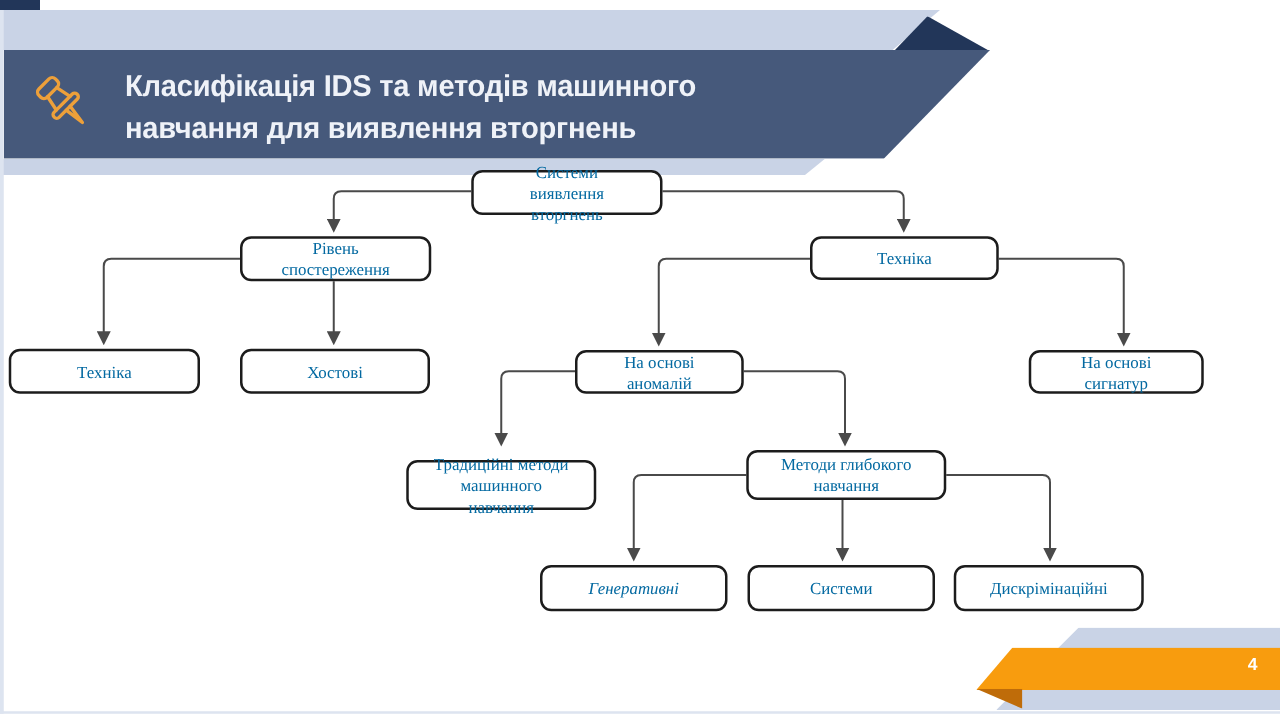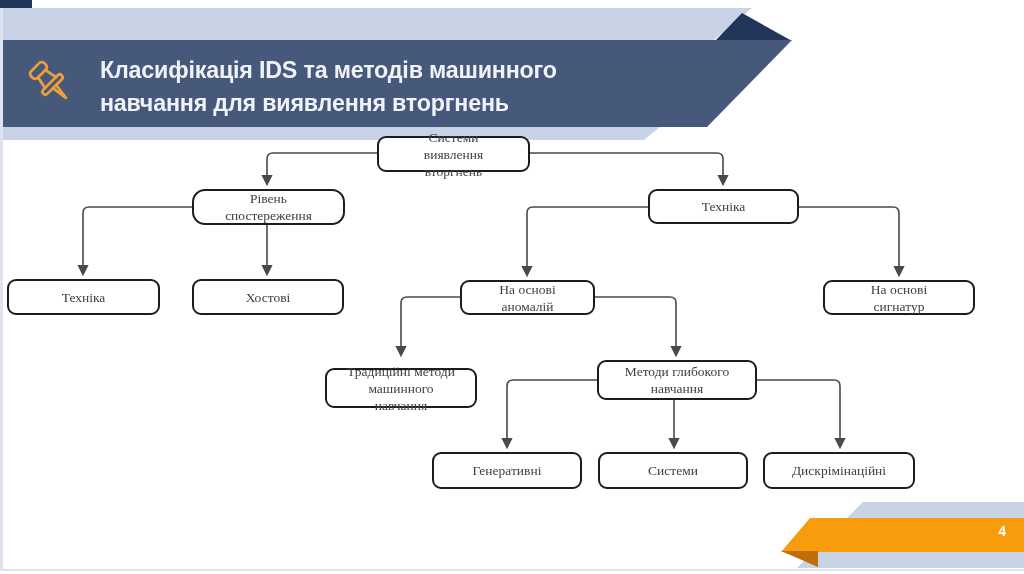--- a/index.html
+++ b/index.html
@@ -33,32 +33,32 @@
   .ribbon-fold{position:absolute;left:781px;top:551px;width:37px;height:16px;background:var(--accent-orange-dark);
     clip-path:polygon(0 0,100% 0,100% 100%);}
   .page-number{position:absolute;left:946px;top:523px;width:60px;text-align:right;
     font-size:14px;font-weight:bold;color:#ffffff;}
   
   .connectors{position:absolute;left:0;top:0;width:1024px;height:574px;}
   .node{
     position:absolute;display:flex;align-items:center;justify-content:center;
     background:#ffffff;border:2px solid #1c1c1c;border-radius:9px;
     font-family:"Liberation Serif",serif;font-size:13.5px;line-height:17px;
-    text-align:center;color:#404040;padding:1px 20px;box-sizing:border-box;
+    text-align:center;color:#0369a1;padding:1px 20px;box-sizing:border-box;
   }
   .n-root{left:377px;top:136px;width:153px;height:36px;}
-  .n-observation{left:192px;top:189px;width:153px;height:36px;border-radius:13px;}
+  .n-observation{left:192px;top:189px;width:153px;height:36px;}
   .n-technique{left:648px;top:189px;width:151px;height:35px;}
   .n-network{left:7px;top:279px;width:153px;height:36px;}
   .n-host{left:192px;top:279px;width:152px;height:36px;}
   .n-anomaly{left:460px;top:280px;width:135px;height:35px;}
-  .n-signature{left:823px;top:280px;width:152px;height:35px;}
+  .n-signature{left:823px;top:280px;width:140px;height:35px;}
   .n-traditional{left:325px;top:368px;width:152px;height:40px;}
   .n-deep{left:597px;top:360px;width:160px;height:40px;}
-  .n-generative{left:432px;top:452px;width:150px;height:37px;}
+  .n-generative{left:432px;top:452px;width:150px;height:37px;font-style:italic;}
   .n-hybrid{left:598px;top:452px;width:150px;height:37px;}
   .n-discriminative{left:763px;top:452px;width:152px;height:37px;}
 </style>
 </head>
 <body>
 
 <div class="slide">
 
   <div class="corner-block"></div>
   <div class="header-band"></div>

